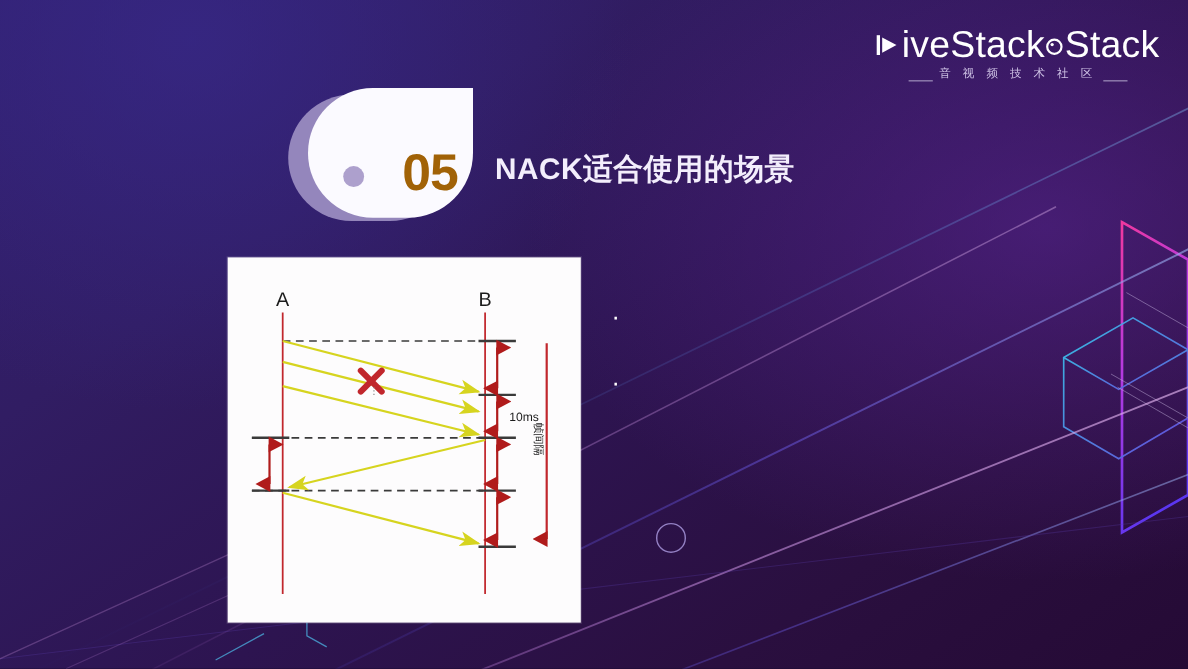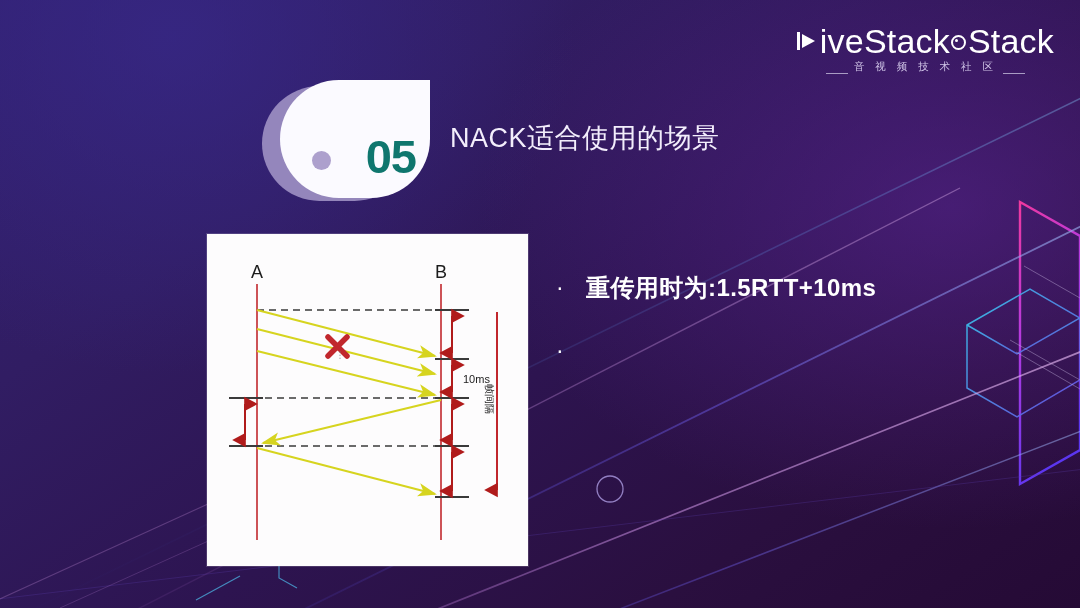--- a/index.html
+++ b/index.html
@@ -129,43 +129,44 @@
     height: 118px;
     background: #fbfaff;
     border-radius: 75px 0 75px 75px;
   }
   .badge-num {
     position: absolute;
     right: 14px;
     bottom: 18px;
     font-size: 47px;
     font-weight: 700;
-    color: #0f766e;
+    color: #a16207;
     line-height: 1;
     letter-spacing: -1px;
   }
   .badge-dot {
     position: absolute;
     left: 32px;
     bottom: 28px;
     width: 19px;
     height: 19px;
     border-radius: 50%;
     background: #ada0cd;
   }
 
   
   .slide-title {
     position: absolute;
     left: 450px;
-    top: 120px;
+    top: 136px;
     font-size: 27px;
     color: #f3eefc;
     letter-spacing: 0.5px;
     white-space: nowrap;
+    font-weight: bold;
   }
 
   
   .panel {
     position: absolute;
     left: 207px;
     top: 234px;
     width: 321px;
     height: 332px;
     background: #fdfcfd;
@@ -369,20 +370,19 @@
 
       <line x1="290" y1="78" x2="290" y2="256" stroke="#c1272d" stroke-width="2" marker-end="url(#rDown)"></line>
 
       <text x="279" y="165" font-family="Liberation Sans, sans-serif" font-size="10" fill="#1c1c1c" text-anchor="middle" transform="rotate(90 279 165)">帧间隔</text>
     </svg>
   </div>
 
   <div class="bullets">
     <div class="bullet">
       <span class="bullet-mark">·</span>
-      <span class="bullet-text">重传用时为:1.5RTT+10ms</span>
     </div>
     <div class="bullet">
       <span class="bullet-mark">·</span>
     </div>
   </div>
 
 </div>
 
 </body></html>

